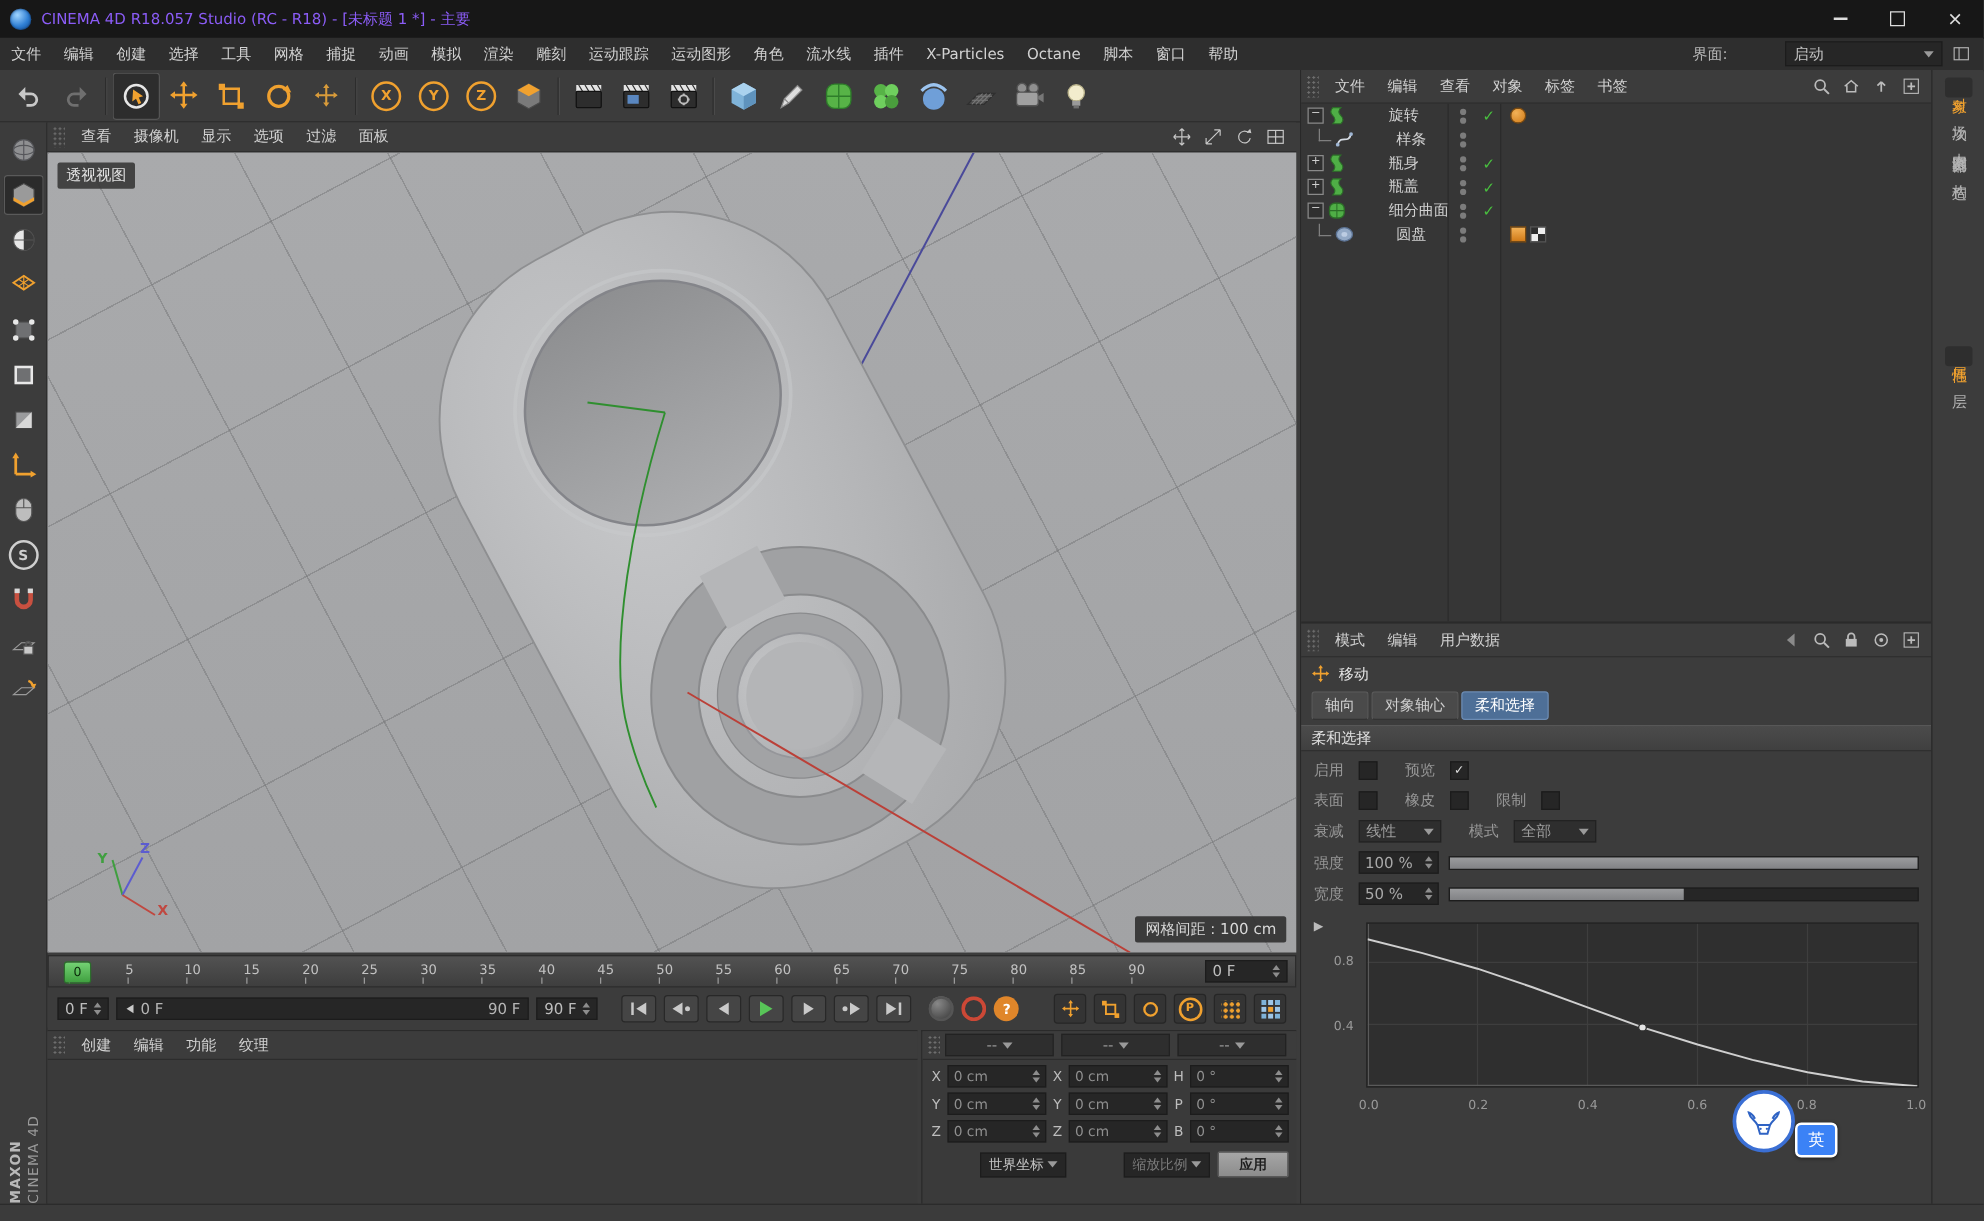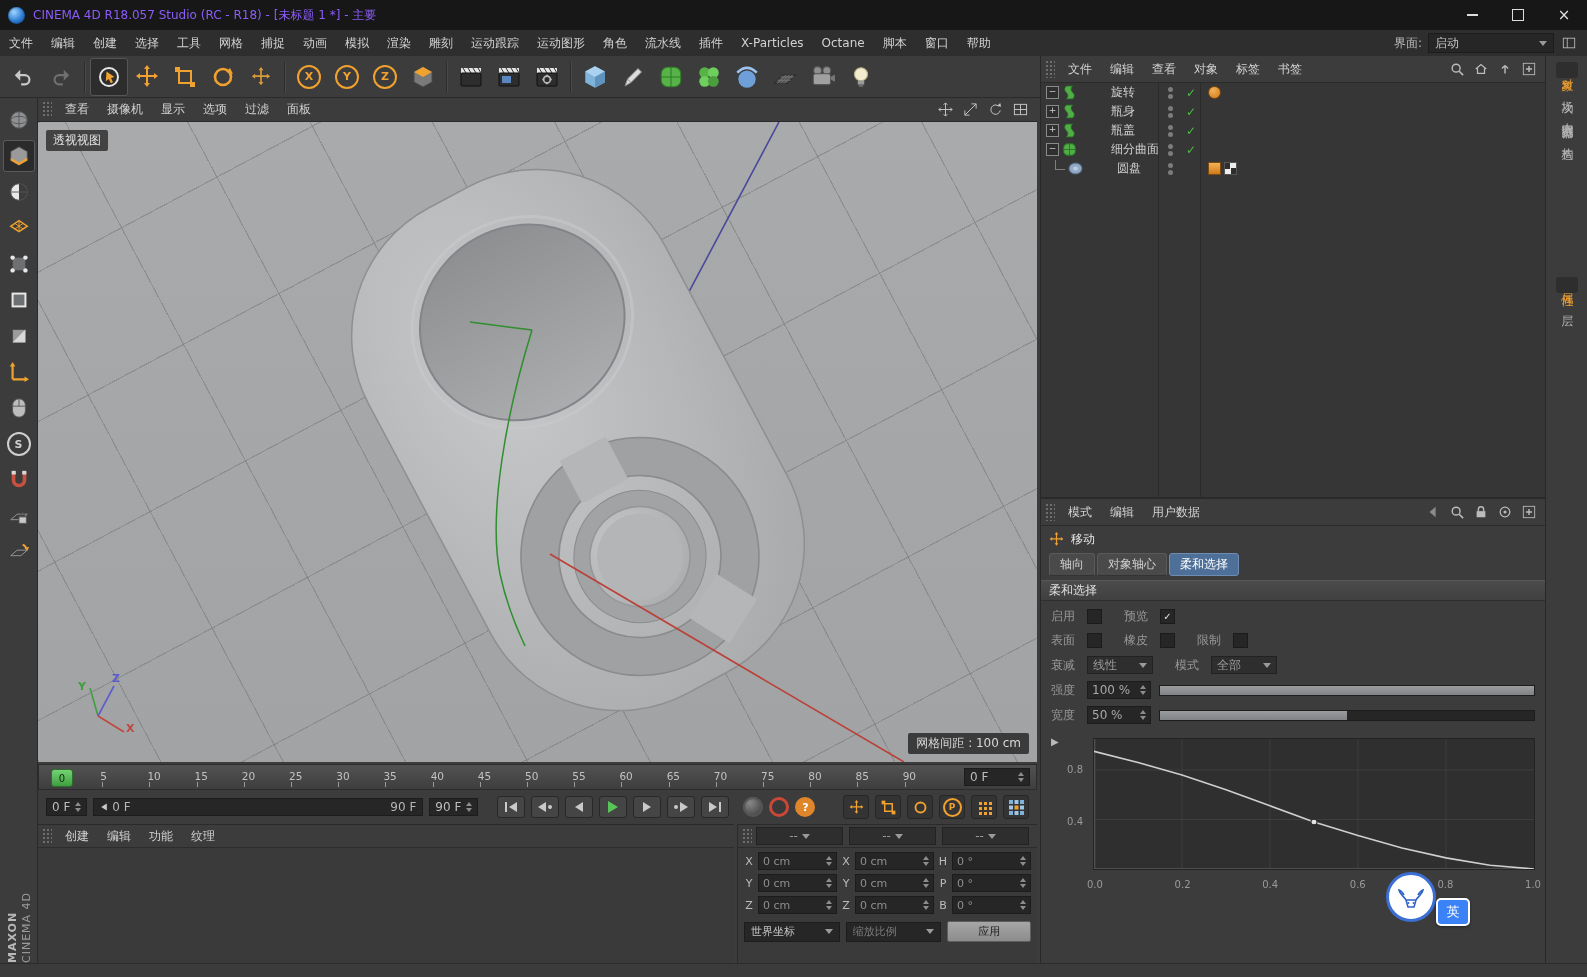--- a/index.html
+++ b/index.html
@@ -21,21 +21,21 @@
   #titlebar .logo{width:17px;height:17px;border-radius:50%;margin:0 8px 0 8px;
     background:radial-gradient(circle at 35% 30%,#9fd4ff,#2f7fd4 55%,#134a8c);box-shadow:inset 0 0 2px #0a2d5c;}
   #titlebar .t{color:#8b5cf6;font-size:12px;}
   #titlebar .winbtns{margin-left:auto;display:flex;height:100%;}
   .winbtn{width:46px;height:100%;display:flex;align-items:center;justify-content:center;color:#ddd;}
   .winbtn .minbar{width:11px;height:1.5px;background:#ddd;}
   .winbtn .maxbox{width:10px;height:10px;border:1.2px solid #ddd;}
   
   #menubar{left:0;top:30px;width:1587px;height:26px;background:#2e2e2e;display:flex;align-items:center;border-bottom:1px solid #242424;font-size:12px;}
   #menubar .right{margin-left:auto;display:flex;align-items:center;gap:6px;padding-right:10px;}
-  .dd{background:#262626;border:1px solid #1c1c1c;height:18px;display:flex;align-items:center;padding:0 6px;color:#c4c4c4;min-width:40px;}
+  .dd{background:#262626;border:1px solid #1c1c1c;height:18px;display:flex;align-items:center;padding:0 6px;color:#c4c4c4;min-width:40px;margin-left:40px;}
   .dd .tri-dn{margin-left:auto;}
   .tri-dn{width:0;height:0;border-left:4px solid transparent;border-right:4px solid transparent;border-top:5px solid #9a9a9a;}
   .tri-up-s{width:0;height:0;border-left:3px solid transparent;border-right:3px solid transparent;border-bottom:4px solid #8d8d8d;}
   .tri-dn-s{width:0;height:0;border-left:3px solid transparent;border-right:3px solid transparent;border-top:4px solid #8d8d8d;}
   
   #toolbar{left:0;top:56px;width:1040px;height:42px;background:#3c3c3c;display:flex;align-items:center;border-bottom:1px solid #2a2a2a;padding-left:4px;box-sizing:border-box;}
   .tb{width:38px;height:38px;border-radius:3px;display:flex;align-items:center;justify-content:center;flex:0 0 auto;}
   .tb.active{background:#2d2d2d;box-shadow:inset 0 0 0 1px #555;}
   .tsep{width:1px;height:30px;background:#2c2c2c;border-right:1px solid #4a4a4a;margin:0 4px;flex:0 0 auto;}
   .axring{width:20px;height:20px;border:2px solid #f0a12f;border-radius:50%;color:#f0a12f;font-weight:bold;font-size:11px;display:flex;align-items:center;justify-content:center;}
@@ -88,21 +88,21 @@
   .dotgrid{width:15px;height:15px;background-image:radial-gradient(#f0a12f 1.5px,transparent 1.7px);background-size:5px 5px;background-position:1px 1px;}
   
   #mat-panel{left:38px;top:824px;width:696px;height:139px;background:#3a3a3a;border-top:1px solid #2a2a2a;box-sizing:border-box;}
   .panel-menu{height:22px;background:#3c3c3c;border-bottom:1px solid #2c2c2c;display:flex;align-items:center;}
   #coord-panel{left:737px;top:824px;width:300px;height:139px;background:#3a3a3a;border-top:1px solid #2a2a2a;border-left:1px solid #2a2a2a;box-sizing:border-box;}
   .hdr{background:#2e2e2e;border:1px solid #222;height:16px;display:flex;align-items:center;justify-content:center;color:#9a9a9a;flex:1;gap:4px;}
   .coord-grid{padding:4px 6px;display:flex;flex-direction:column;gap:4px;font-size:11px;}
   .cl{width:10px;color:#bdbdbd;text-align:center;flex:0 0 auto;}
   .cspin{flex:1;height:18px;background:#262626;border:1px solid #1c1c1c;display:flex;align-items:center;padding:0 4px;color:#8f8f8f;gap:4px;box-sizing:border-box;}
   .cspin .arrs{margin-left:auto;display:flex;flex-direction:column;gap:2px;}
-  .apply{flex:1;height:19px;background:linear-gradient(#a6a6a6,#8c8c8c);border:1px solid #5e5e5e;border-radius:2px;color:#1e1e1e;display:flex;align-items:center;justify-content:center;}
+  .apply{flex:1;height:19px;background:linear-gradient(#a6a6a6,#8c8c8c);border:1px solid #5e5e5e;border-radius:2px;color:#1e1e1e;display:flex;align-items:center;justify-content:center;font-weight:bold;}
   
   #right-panel{left:1040px;top:56px;width:505px;height:907px;background:#3c3c3c;border-left:1px solid #282828;box-sizing:border-box;}
   .rp-menu{height:26px;display:flex;align-items:center;background:#3c3c3c;border-bottom:1px solid #2b2b2b;}
   .rp-menu .ricons{margin-left:auto;display:flex;gap:7px;padding-right:8px;}
   #om-body{position:relative;height:414px;background:#363636;overflow:hidden;}
   .om-sep{position:absolute;top:0;bottom:0;width:1px;background:#2b2b2b;}
   .om-row{display:flex;align-items:center;height:19px;padding-left:5px;font-size:12px;color:#d0d0d0;}
   .exp{width:11px;height:11px;border:1px solid #8a8a8a;background:#2f2f2f;color:#cfcfcf;font-size:9px;line-height:9px;text-align:center;margin-right:3px;flex:0 0 auto;}
   .treeL{width:9px;height:9px;border-left:1px solid #7f7f7f;border-bottom:1px solid #7f7f7f;margin:0 3px 8px 9px;flex:0 0 auto;}
   .oicon{width:15px;height:15px;margin-right:4px;flex:0 0 auto;}
@@ -822,20 +822,39 @@
             <i></i>
             <i></i>
           </span>
         <span class="chk">✓</span>
         <span class="tags">
             <span class="tag-round"></span>
           </span>
       </span>
     </div>
 
+    <div class="om-row">
+      <span class="treeL"></span>
+      <span class="oicon">
+          <svg viewBox="0 0 14 14" width="15" height="15">
+            <path d="M2 11C4 3 10 11 12 3" fill="none" stroke="#d4dae2" stroke-width="1.4"></path>
+            <circle cx="2" cy="11" r="1.4" fill="#9fb6d4"></circle>
+            <circle cx="12" cy="3" r="1.4" fill="#9fb6d4"></circle>
+          </svg>
+        </span>
+      <span class="om-name">样条</span>
+      <span class="om-cols">
+        <span class="vdots">
+            <i></i>
+            <i></i>
+          </span>
+        <span class="chk"></span>
+        <span class="tags"></span>
+      </span>
+    </div>
 
     <div class="om-row">
       <span class="exp">+</span>
       <span class="oicon">
           <svg viewBox="0 0 14 14" width="15" height="15">
             <path d="M4 1h6c-2 2-2 4 0 6 2 2 2 4 0 6H4c2-2 2-4 0-6-2-2-2-4 0-6z" fill="#4fae46" stroke="#2c6e28" stroke-width=".8"></path>
           </svg>
         </span>
       <span class="om-name">瓶身</span>
       <span class="om-cols">

